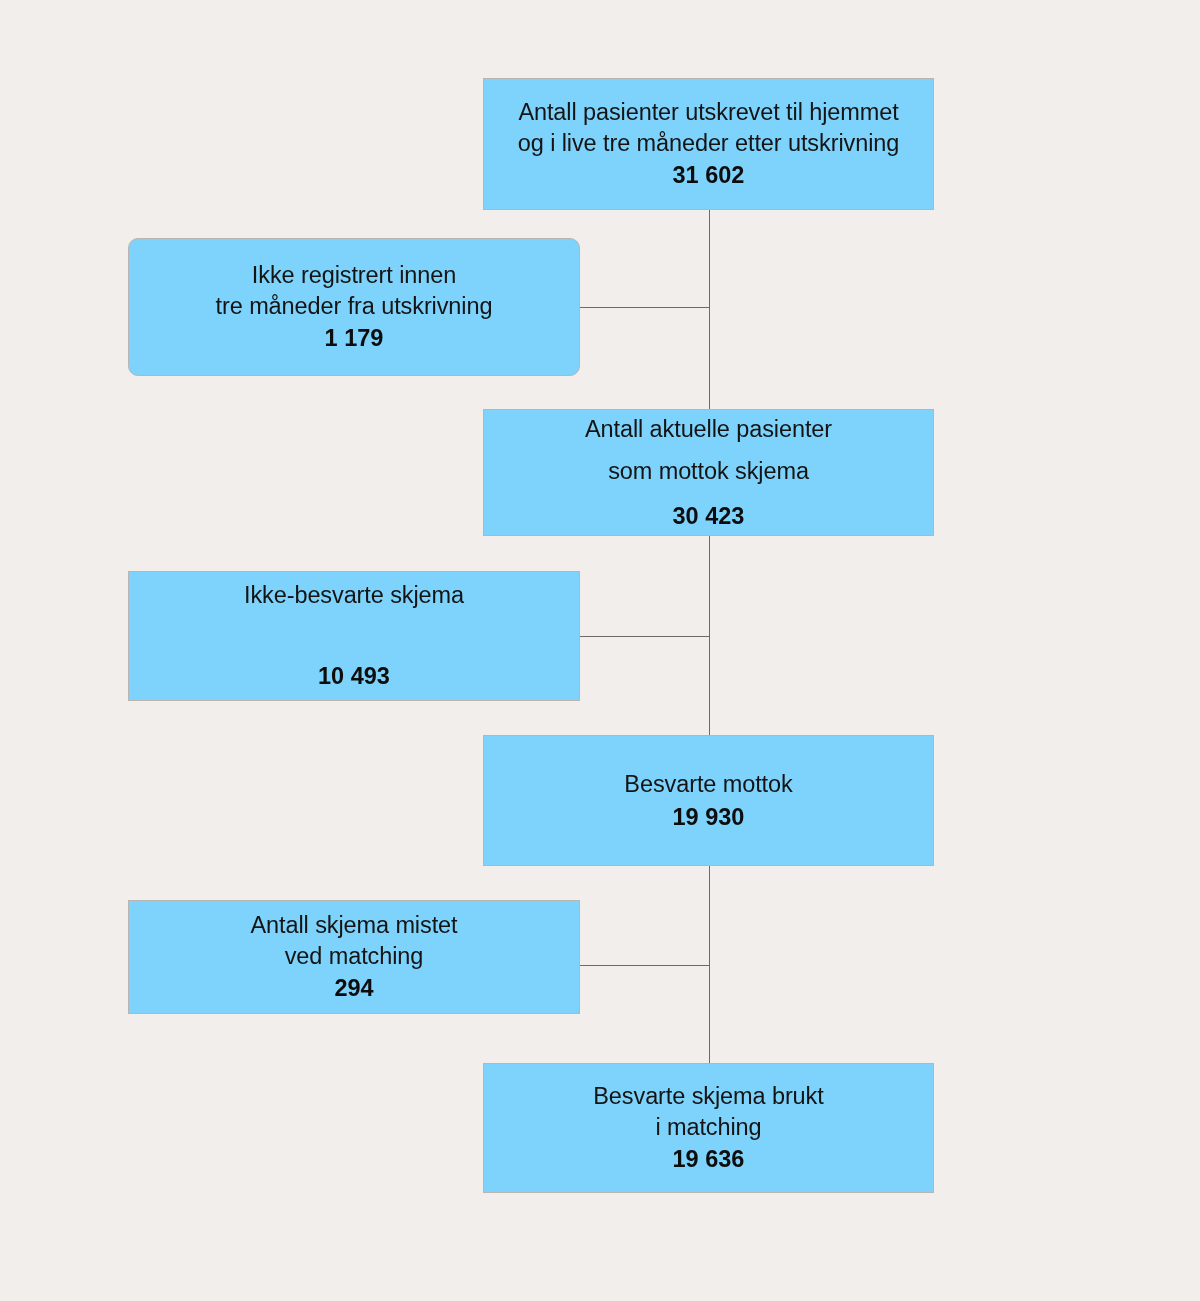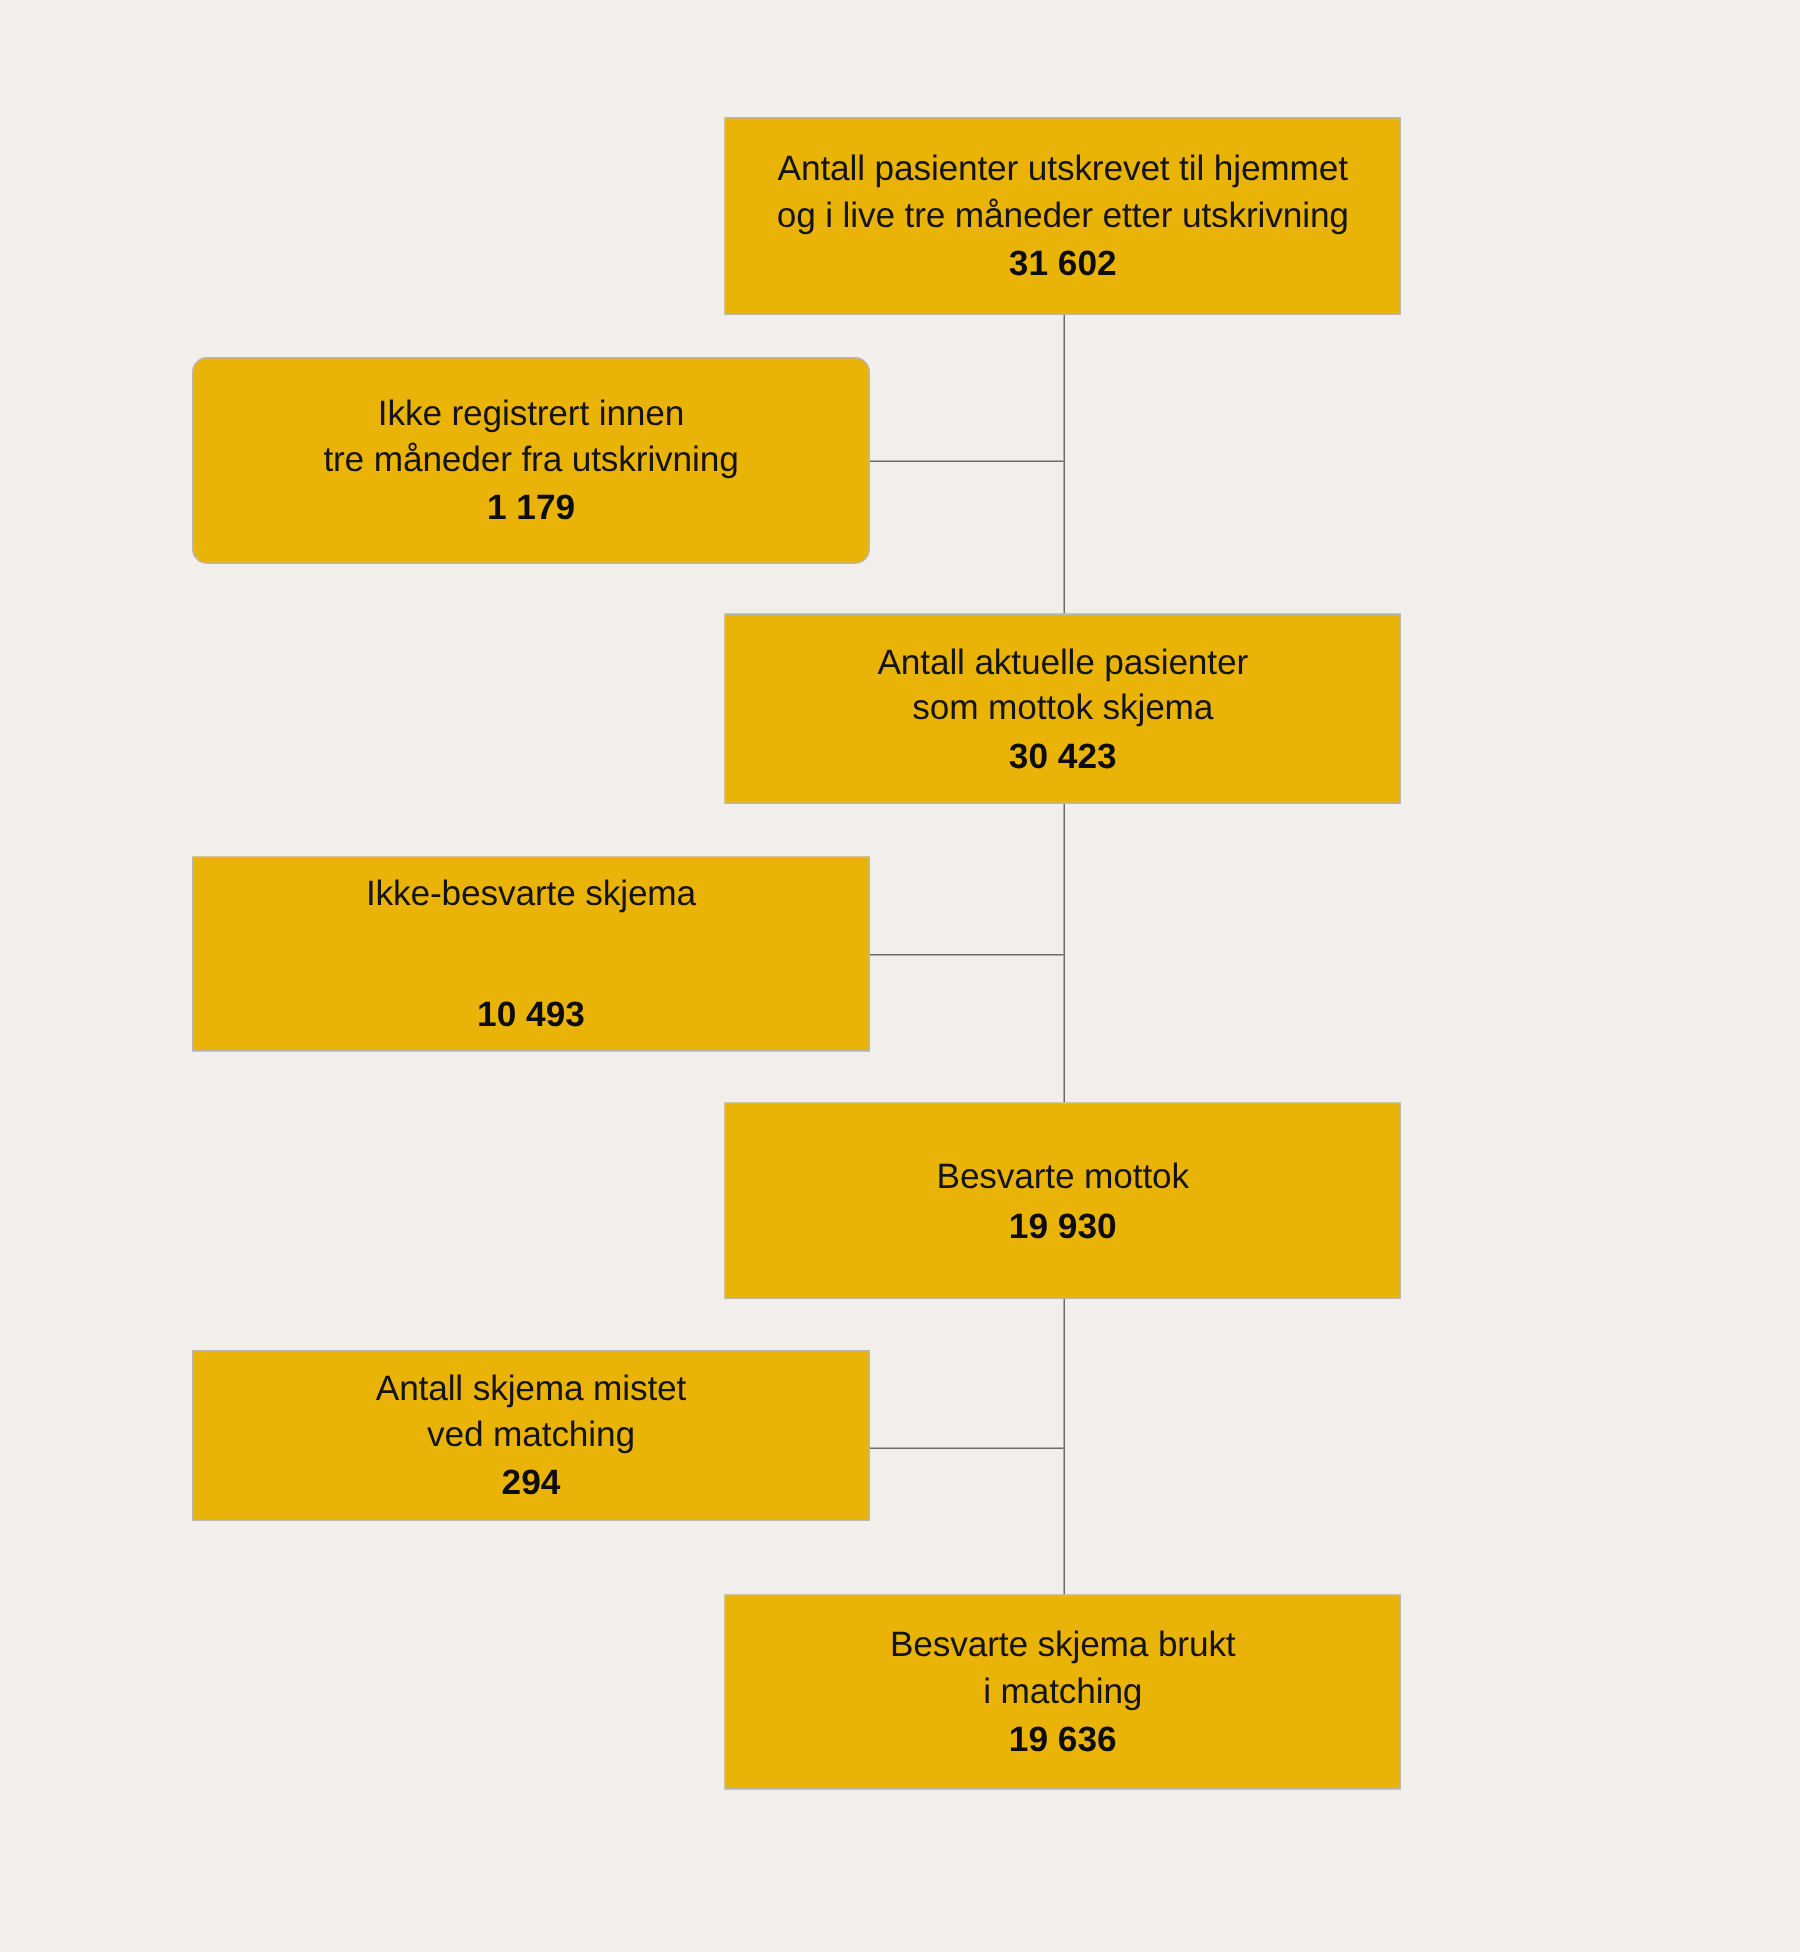--- a/index.html
+++ b/index.html
@@ -28,21 +28,21 @@
   }
   .hline {
     position: absolute;
     height: 1px;
     background: #6e6a67;
   }
 
   
   .node {
     position: absolute;
-    background: #eab308;
+    background: #7dd3fc;
     border: 1px solid #b9b5b2;
     box-sizing: border-box;
     display: flex;
     flex-direction: column;
     align-items: center;
     justify-content: center;
     text-align: center;
     padding: 4px 10px;
   }
   .node .line {
@@ -62,21 +62,21 @@
     color: #0d0d0d;
     margin-top: 2px;
   }
 
   
   .main-node  { left: 483px;  width: 451px; }
   .side-node  { left: 128px;  width: 452px; }
 
   #node-discharged   { top: 78px;   height: 132px; }
   #node-not-reg      { top: 238px;  height: 138px; border-radius: 10px; }
-  #node-received     { top: 409px;  height: 127px; }
+  #node-received     { top: 409px;  height: 127px; gap: 12px; }
   #node-unanswered   { top: 571px;  height: 130px; gap: 48px; }
   #node-answered     { top: 735px;  height: 131px; }
   #node-lost         { top: 900px;  height: 114px; }
   #node-analysed     { top: 1063px; height: 130px; }
 </style>
 </head>
 <body>
 
 <div id="flowchart">
 

